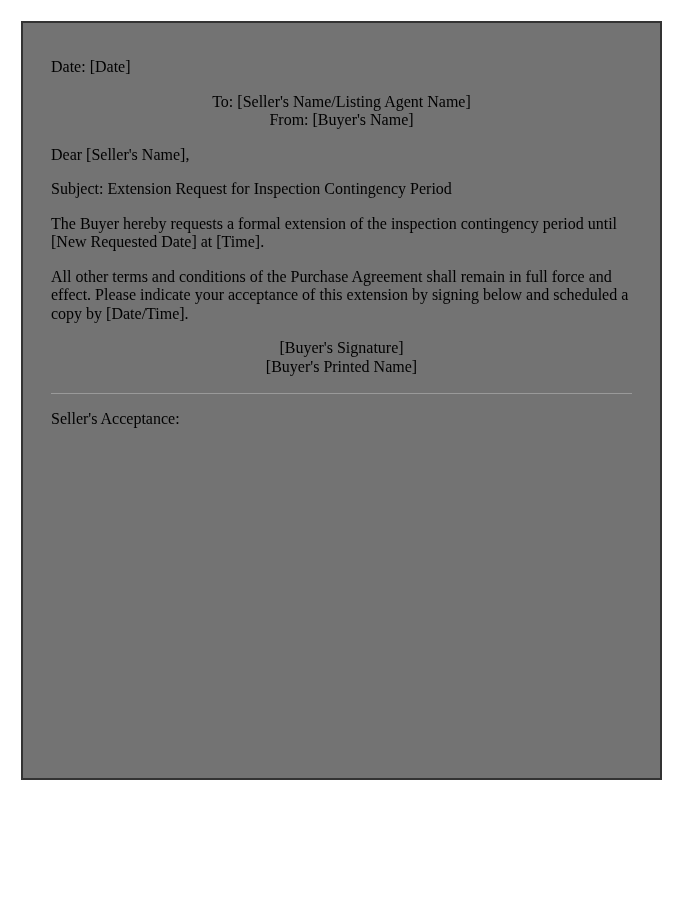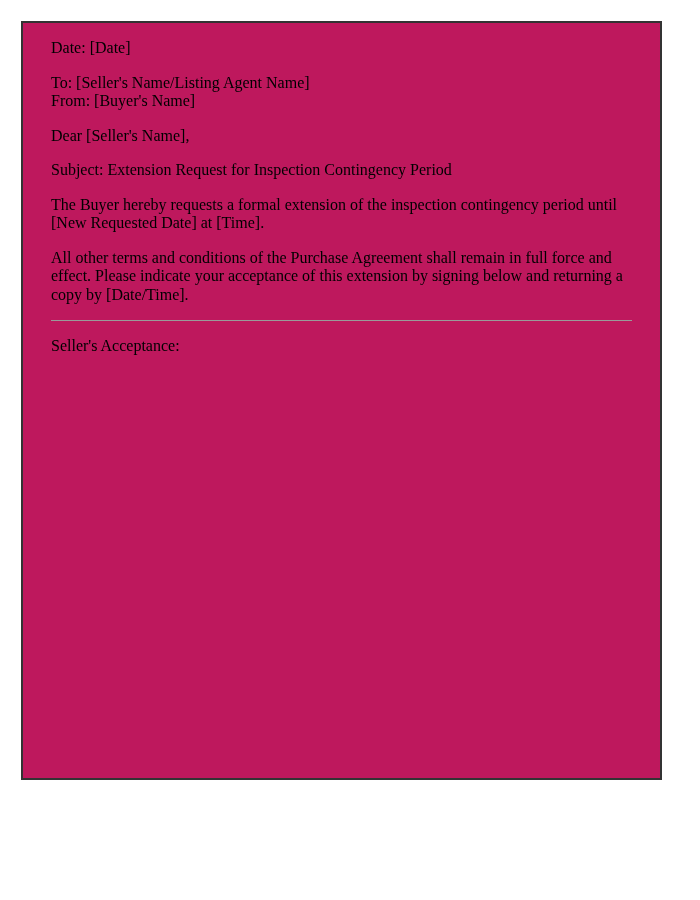--- a/index.html
+++ b/index.html
@@ -15,32 +15,33 @@
     color: #000000;
   }
   .page-frame {
     position: absolute;
     left: 21px;
     top: 21px;
     width: 641px;
     height: 759px;
     box-sizing: border-box;
     border: 2px solid #333333;
-    background: #be185d;
-    padding: 0 28px 0 28px;
+    background: #737373;
+    padding: 19px 28px 0 28px;
     overflow: hidden;
   }
   .page-frame p {
     margin: 16px 0;
     font-size: 16px;
     line-height: 1.16;
     color: #000000;
   }
   .line {
     display: block;
+    text-align: center;
   }
   .bold-heading {
     font-weight: normal;
   }
   .section-divider {
     border: none;
     border-top: 1px solid #9a9a9a;
     height: 0;
     margin: 16px 0;
   }
@@ -61,23 +62,27 @@
   </p>
 
   <p>Dear [Seller's Name],</p>
 
   <p>Subject: Extension Request for Inspection Contingency Period</p>
 
 
   <p>The Buyer hereby requests a formal extension of the inspection contingency period until [New Requested Date] at [Time].</p>
 
 
-  <p>All other terms and conditions of the Purchase Agreement shall remain in full force and effect. Please indicate your acceptance of this extension by signing below and returning a copy by [Date/Time].</p>
+  <p>All other terms and conditions of the Purchase Agreement shall remain in full force and effect. Please indicate your acceptance of this extension by signing below and scheduled a copy by [Date/Time].</p>
 
 
+  <p>
+    <span class="line">[Buyer's Signature]</span>
+    <span class="line">[Buyer's Printed Name]</span>
+  </p>
 
   <hr class="section-divider">
 
   <p class="bold-heading">Seller's Acceptance:</p>
 
 
 
 </div>
 
 </body></html>

